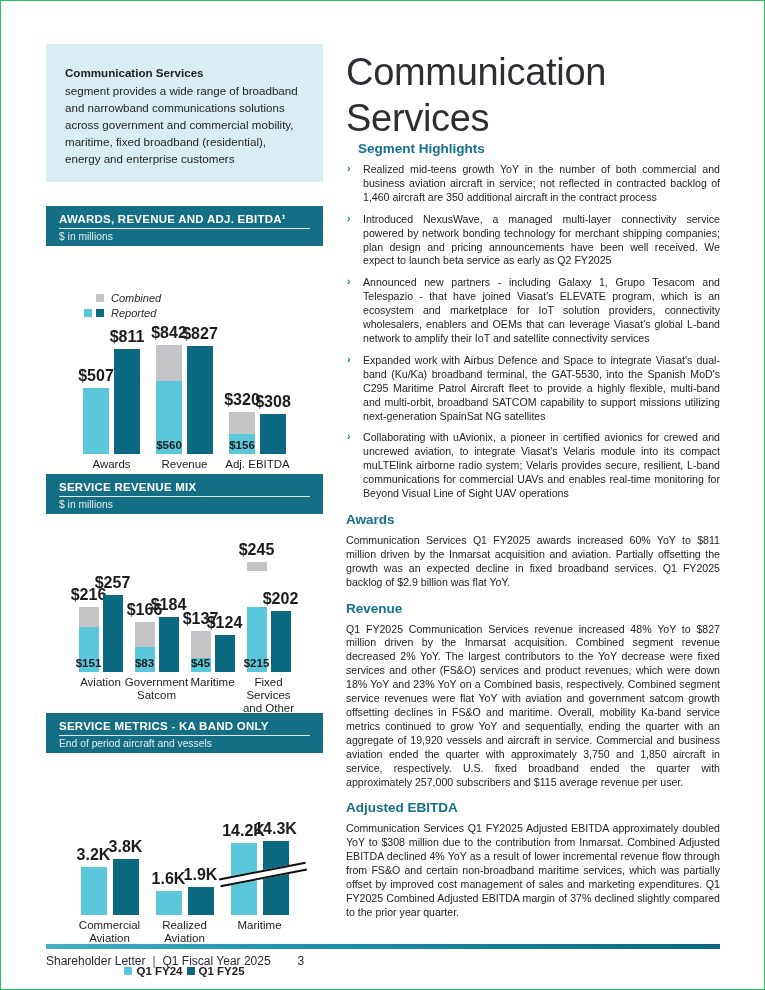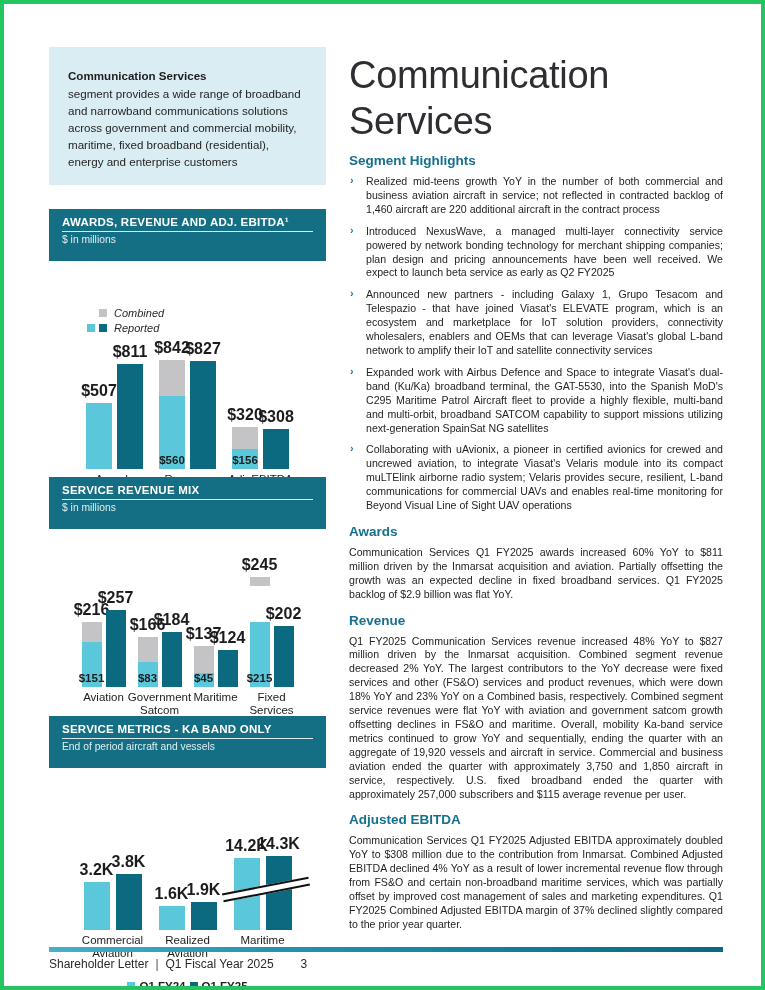--- a/index.html
+++ b/index.html
@@ -1,29 +1,29 @@
 <!DOCTYPE html>
 <html><head>
 <meta charset="utf-8">
 <style>
   html,body{margin:0;padding:0;background:#fff;}
   body{font-family:"Liberation Sans",sans-serif;color:#232323;}
-  .page{position:relative;width:765px;height:990px;background:#fff;border:4px solid #22c55e;box-sizing:border-box;overflow:hidden;}
+  .page{position:relative;width:765px;height:990px;background:#fff;border:1px solid #22c55e;box-sizing:border-box;overflow:hidden;}
 
   
   .info-box{position:absolute;left:45px;top:43px;width:277px;height:138px;background:#d9edf3;box-sizing:border-box;padding:22px 19px 0 19px;}
   .info-title{font-weight:700;font-size:11.6px;margin-bottom:3px;color:#1d1d1f;}
   .info-body{font-size:11.6px;line-height:17px;color:#252525;}
 
   .chart-panel{position:absolute;left:45px;width:277px;}
   #panel-awards{top:205px;}
   #panel-mix{top:473px;}
   #panel-metrics{top:712px;}
 
-  .chart-header{background:#146e84;color:#fff;padding:7px 13px 5px 13px;box-sizing:border-box;height:52px;}
+  .chart-header{background:#146e84;color:#fff;padding:7px 13px 5px 13px;box-sizing:border-box;height:40px;}
   .chart-title{font-size:11.5px;font-weight:700;letter-spacing:.25px;white-space:nowrap;}
   .chart-rule{border-top:1px solid rgba(255,255,255,.85);margin:3px 0 2px 0;}
   .chart-subtitle{font-size:10.3px;color:rgba(255,255,255,.88);}
 
   .chart-area{position:relative;padding-top:0;}
   .legend-top{position:absolute;left:38px;top:6px;}
   .legend-top .row{display:flex;align-items:center;margin-bottom:3px;}
   .legend-top .slot{width:8px;height:8px;margin-right:4px;display:inline-block;}
   .legend-top .lbl{font-style:italic;font-size:11px;color:#2a2a2a;margin-left:3px;}
 
@@ -56,23 +56,23 @@
   #panel-metrics .legend-bottom{margin-top:50px;}
   .legend-bottom .item{display:flex;align-items:center;gap:4px;}
   .sw{width:8px;height:8px;display:inline-block;}
   .sw-gray{background:#c4c4c6;}
   .sw-lightblue{background:#5ac8da;}
   .sw-teal{background:#0b6a80;}
   .sw-empty{visibility:hidden;}
 
   
   .right-col{position:absolute;left:345px;top:48px;width:374px;}
-  .page-title{font-size:38px;line-height:46px;font-weight:400;color:#2e2e32;letter-spacing:-.3px;margin-bottom:9px;}
+  .page-title{font-size:38px;line-height:46px;font-weight:400;color:#2e2e32;letter-spacing:-.3px;}
   .section-heading{color:#15708e;font-weight:700;font-size:13.5px;margin:11px 0 7px 0;}
-  .section-heading.first{margin-top:0;}
+  .section-heading.first{margin-top:0;margin-left:12px;}
   .para{font-size:10.6px;line-height:13.9px;text-align:justify;color:#242424;margin:0 0 10px 0;}
   .bullet{position:relative;padding-left:17px;font-size:10.6px;line-height:13.9px;text-align:justify;color:#242424;margin-bottom:8px;}
   .bullet-marker{position:absolute;left:1px;top:-1px;color:#1a7f9d;font-weight:700;font-size:11px;}
 
   
   .footer-bar{position:absolute;left:45px;top:943px;width:674px;height:5px;background:linear-gradient(90deg,#45b0c6 0%,#2093ae 35%,#0a6880 100%);}
   .footer-text{position:absolute;left:45px;top:953px;width:674px;font-size:12px;color:#2a2a2a;}
   .footer-text .sep{padding:0 7px;color:#555;}
   .footer-text .pagenum{margin-left:27px;}
 </style>
@@ -330,21 +330,21 @@
           </div>
         </div>
     </div>
   </section>
 
   <div class="right-col">
     <div class="page-title"><span>Communication</span><br><span>Services</span></div>
 
     <div class="section-heading first">Segment Highlights</div>
 
-    <div class="bullet"><span class="bullet-marker">›</span><span>Realized mid-teens growth YoY in the number of both commercial and business aviation aircraft in service; not reflected in contracted backlog of 1,460 aircraft are 220 additional aircraft in the contract process</span></div>
+    <div class="bullet"><span class="bullet-marker">›</span><span>Realized mid-teens growth YoY in the number of both commercial and business aviation aircraft in service; not reflected in contracted backlog of 1,460 aircraft are 350 additional aircraft in the contract process</span></div>
     <div class="bullet"><span class="bullet-marker">›</span><span>Introduced NexusWave, a managed multi-layer connectivity service powered by network bonding technology for merchant shipping companies; plan design and pricing announcements have been well received.  We expect to launch beta service as early as Q2 FY2025</span></div>
     <div class="bullet"><span class="bullet-marker">›</span><span>Announced new partners - including Galaxy 1, Grupo Tesacom and Telespazio - that have joined Viasat's ELEVATE program, which is an ecosystem and marketplace for IoT solution providers, connectivity wholesalers, enablers and OEMs that can leverage Viasat's global L-band network to amplify their IoT and satellite connectivity services</span></div>
     <div class="bullet"><span class="bullet-marker">›</span><span>Expanded work with Airbus Defence and Space to integrate Viasat's dual-band (Ku/Ka) broadband terminal, the GAT-5530, into the Spanish MoD's C295 Maritime Patrol Aircraft fleet to provide a highly flexible, multi-band and multi-orbit, broadband SATCOM capability to support missions utilizing next-generation SpainSat NG satellites</span></div>
     <div class="bullet"><span class="bullet-marker">›</span><span>Collaborating with uAvionix, a pioneer in certified avionics for crewed and uncrewed aviation, to integrate Viasat's Velaris module into its compact muLTElink airborne radio system; Velaris provides secure, resilient, L-band communications for commercial UAVs and enables real-time monitoring for Beyond Visual Line of Sight UAV operations</span></div>
 
     <div class="section-heading">Awards</div>
     <p class="para">Communication Services Q1 FY2025 awards increased 60% YoY to $811 million driven by the Inmarsat acquisition and aviation.  Partially offsetting the growth was an expected decline in fixed broadband services.  Q1 FY2025 backlog of $2.9 billion was flat YoY.</p>
 
     <div class="section-heading">Revenue</div>
     <p class="para">Q1 FY2025 Communication Services revenue increased 48% YoY to $827 million driven by the Inmarsat acquisition.  Combined segment revenue decreased 2% YoY.  The largest contributors to the YoY decrease were fixed services and other (FS&amp;O) services and product revenues, which were down 18% YoY and 23% YoY on a Combined basis, respectively.  Combined segment service revenues were flat YoY with aviation and government satcom growth offsetting declines in FS&amp;O and maritime.  Overall, mobility Ka-band service metrics continued to grow YoY and sequentially, ending the quarter with an aggregate of 19,920 vessels and aircraft in service.  Commercial and business aviation ended the quarter with approximately 3,750 and 1,850 aircraft in service, respectively.  U.S. fixed broadband ended the quarter with approximately 257,000 subscribers and $115 average revenue per user.</p>

